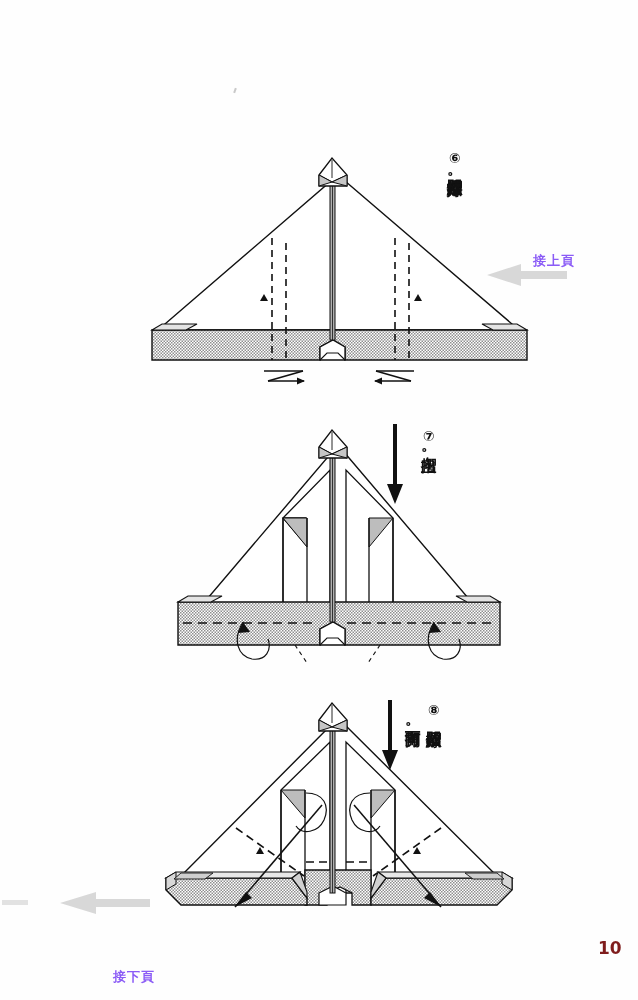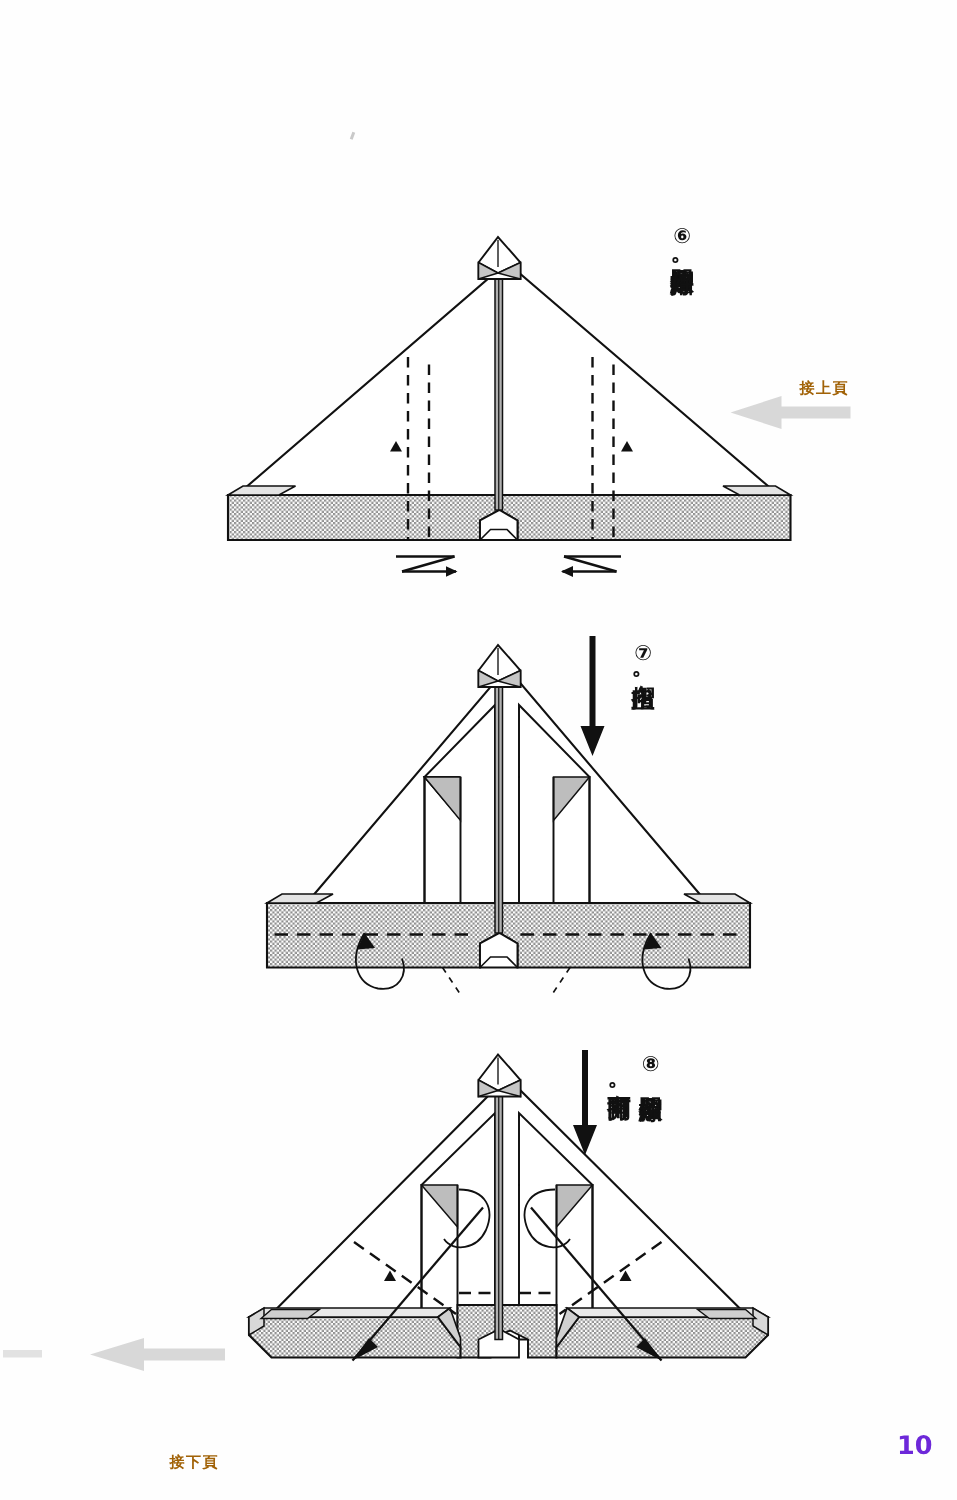--- a/index.html
+++ b/index.html
@@ -38,32 +38,31 @@
     line-height: 1.02;
     letter-spacing: 0.5px;
     color: #111;
     white-space: nowrap;
   }
   .vtext.sz16 { font-size: 15.5px; }
   .htext {
     position: absolute;
     font-family: "DejaVu Sans", "Liberation Sans", sans-serif;
     font-weight: 700;
-    font-size: 10px;
+    font-size: 13px;
     letter-spacing: 1px;
-    color: #a16207;
+    color: #8b5cf6;
     white-space: nowrap;
   }
   .pagenum {
     position: absolute;
     font-family: "DejaVu Sans", "Liberation Sans", sans-serif;
     font-weight: 800;
     font-size: 17px;
-    color: #6d28d9;
-    margin-top: 16px;
+    color: #7f1d1d;
   }
   .speck {
     position: absolute;
     width: 2px; height: 5px;
     background: #c9c9c9;
     transform: rotate(20deg);
   }
   .speck2 {
     position: absolute;
     width: 26px; height: 5px;

